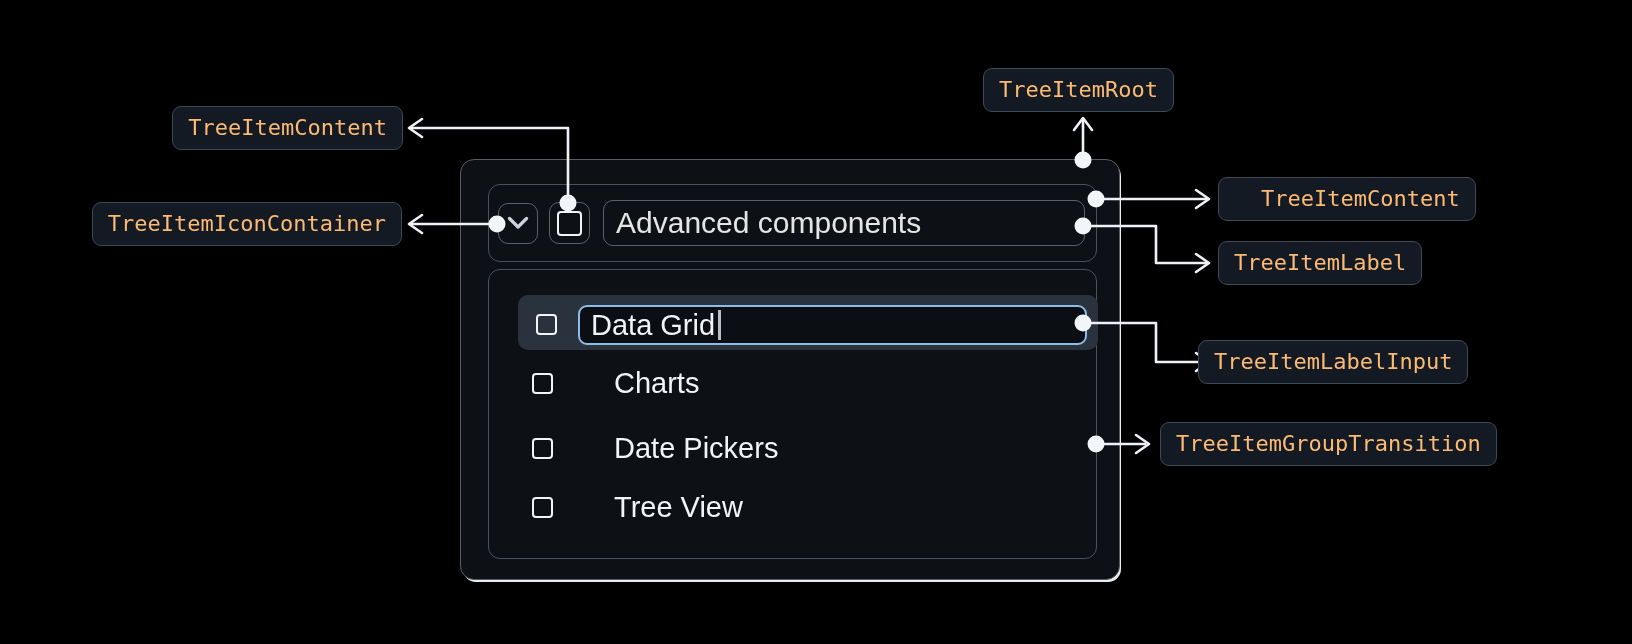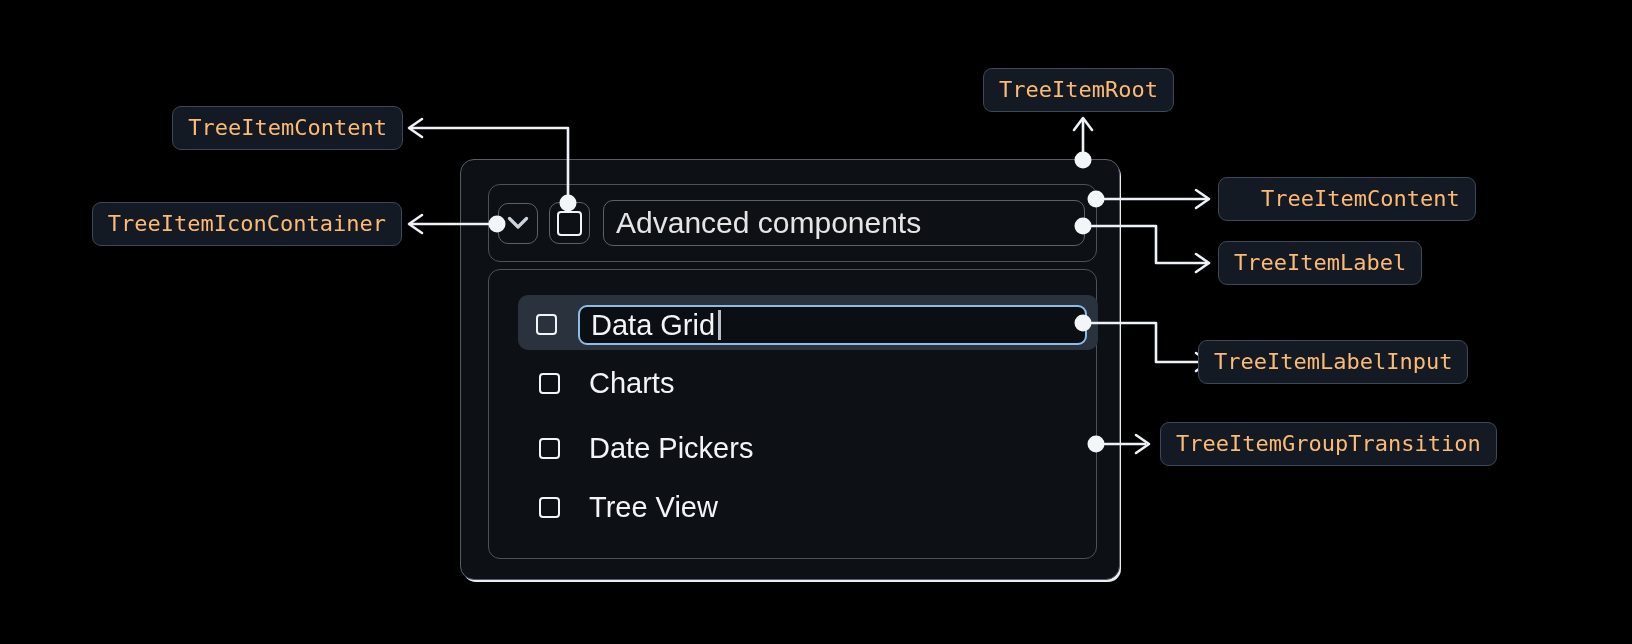--- a/index.html
+++ b/index.html
@@ -93,24 +93,25 @@
     color: #f2f4f7;
     font-size: 29px;
   }
   #label-input .caret {
     width: 2.5px; height: 30px;
     background: #b9bfc6;
     margin-left: 3px;
   }
   .tree-row {
     position: absolute;
-    left: 50px;
+    left: 43px;
     height: 46px;
     display: flex;
     align-items: center;
+    gap: 32px;
   }
   .tree-row .cb-box { width: 21px; height: 21px; border-width: 2.4px; }
   .tree-row .row-label {
     margin-left: 29px;
     color: #f2f4f7;
     font-size: 29px;
     white-space: nowrap;
   }
   #row-charts { top: 90px; }
   #row-datepickers { top: 155px; }

